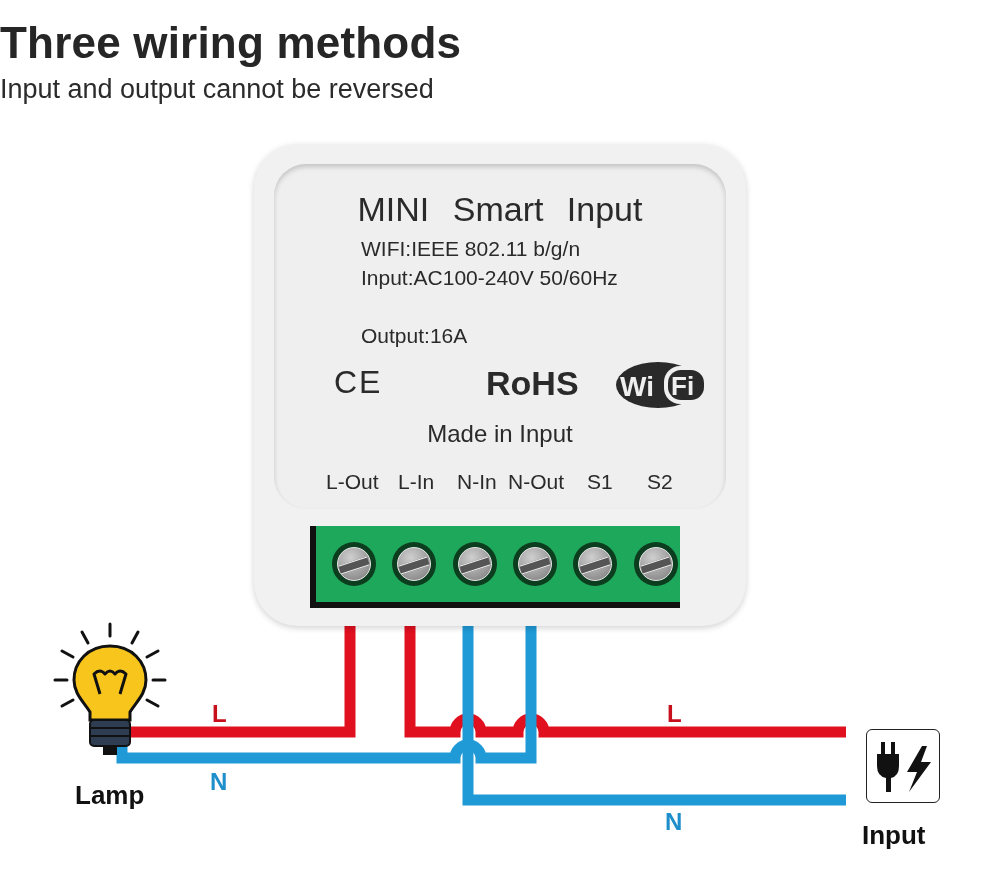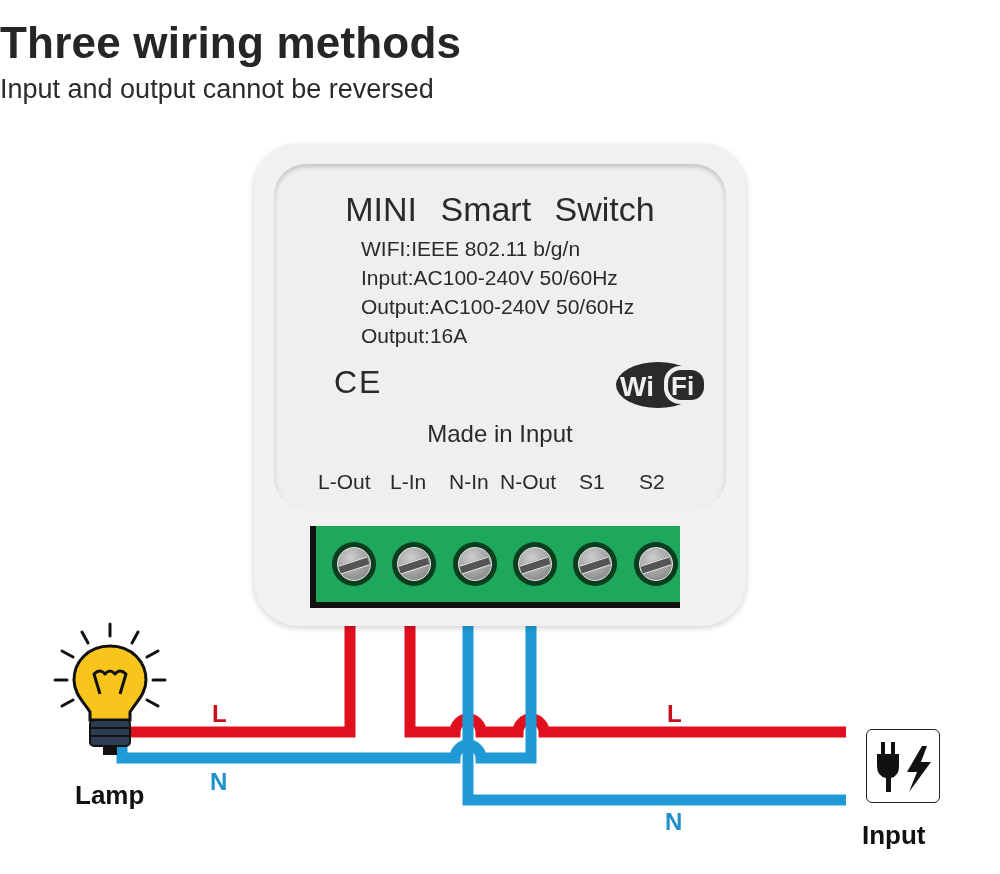--- a/index.html
+++ b/index.html
@@ -7,21 +7,21 @@
   .title { position: absolute; left: 0; width: 1000px; top: 18px; text-align: left; font-size: 44px; font-weight: bold; color: #262626; letter-spacing: 0.2px; }
   .subtitle { position: absolute; left: 0; width: 1000px; top: 74px; text-align: left; font-size: 27px; color: #2b2b2b; }
   .device-outer { position: absolute; left: 254px; top: 144px; width: 492px; height: 482px; background: #f1f1f1; border-radius: 44px; box-shadow: 0 2px 6px rgba(0,0,0,0.18); }
   .device-inner { position: absolute; left: 20px; top: 20px; width: 452px; height: 345px; background: #efefef; border-radius: 32px; box-shadow: inset 0 3px 5px rgba(0,0,0,0.18); }
   .dev-title { position: absolute; left: 0; width: 452px; top: 26px; text-align: center; font-size: 34px; color: #2a2a2a; word-spacing: 14px; }
   .spec { position: absolute; left: 87px; font-size: 21px; color: #2a2a2a; }
   .ce { position: absolute; left: 60px; top: 200px; font-size: 32px; color: #2a2a2a; letter-spacing: 2px; }
   .rohs { position: absolute; left: 212px; top: 200px; font-size: 34px; font-weight: bold; color: #2a2a2a; }
   .wifi-logo { position: absolute; left: 340px; top: 196px; }
   .made { position: absolute; left: 0; width: 452px; top: 256px; text-align: center; font-size: 24px; color: #2a2a2a; }
-  .term-label { position: absolute; top: 306px; font-size: 21px; color: #2a2a2a; }
+  .term-label { position: absolute; top: 306px; font-size: 21px; color: #2a2a2a; margin-left: 8px; }
   .terminal-block { position: absolute; left: 56px; top: 382px; width: 370px; height: 82px; background: #1ea85b; border-left: 6px solid #111; border-bottom: 6px solid #111; box-sizing: border-box; }
   .screw { position: absolute; top: 16px; width: 44px; height: 44px; border-radius: 50%; background: #0c3d1f; }
   .screw::before { content: ""; position: absolute; left: 5px; top: 5px; width: 34px; height: 34px; border-radius: 50%; background: radial-gradient(circle at 40% 30%, #cfcfcf, #7a7a7a); border: 1px solid #e6e6e6; box-sizing: border-box; }
   .screw::after { content: ""; position: absolute; left: 7px; top: 19px; width: 30px; height: 7px; background: #555; transform: rotate(-18deg); border-top: 1px solid #eee; border-bottom: 1px solid #eee; }
   svg.wires { position: absolute; left: 0; top: 0; }
   .wire-label { position: absolute; font-size: 24px; font-weight: bold; }
   .lamp-label, .mains-label { position: absolute; font-size: 26px; font-weight: bold; color: #111; }
   .mains-box { position: absolute; left: 866px; top: 729px; width: 74px; height: 74px; border: 1.5px solid #222; border-radius: 6px; box-sizing: border-box; background: #fff; }
 </style>
 </head>
@@ -38,27 +38,27 @@
     <path d="M410 626 V732 H455 A13 13 0 0 1 481 732 H518 A13 13 0 0 1 544 732 H846" stroke="#e0101e"></path>
 
     <path d="M531 626 V758 H481 A13 13 0 0 0 455 758 H122 V746" stroke="#1f9ad6"></path>
 
     <path d="M468 626 V800 H846" stroke="#1f9ad6"></path>
   </g>
 </svg>
 
 <div class="device-outer">
   <div class="device-inner">
-    <div class="dev-title">MINI Smart Switch</div>
+    <div class="dev-title">MINI Smart Input</div>
     <div class="spec" style="top:73px">WIFI:IEEE 802.11 b/g/n</div>
     <div class="spec" style="top:102px">Input:AC100-240V 50/60Hz</div>
-    <div class="spec" style="top:131px">Output:AC100-240V 50/60Hz</div>
     <div class="spec" style="top:160px">Output:16A</div>
 
     <div class="ce">CE</div>
+    <div class="rohs">RoHS</div>
     <svg class="wifi-logo" width="96" height="50">
       <ellipse cx="44" cy="25" rx="42" ry="23" fill="#2a2a2a"></ellipse>
       <rect x="50" y="6" width="44" height="38" rx="16" fill="#efefef"></rect>
       <rect x="54" y="10" width="36" height="30" rx="13" fill="#2a2a2a"></rect>
       <text x="6" y="36" font-family="Liberation Sans, sans-serif" font-size="28" font-weight="bold" fill="#efefef">Wi</text>
       <text x="57" y="35" font-family="Liberation Sans, sans-serif" font-size="26" font-weight="bold" fill="#efefef">Fi</text>
     </svg>
 
     <div class="made">Made in Input</div>
 

